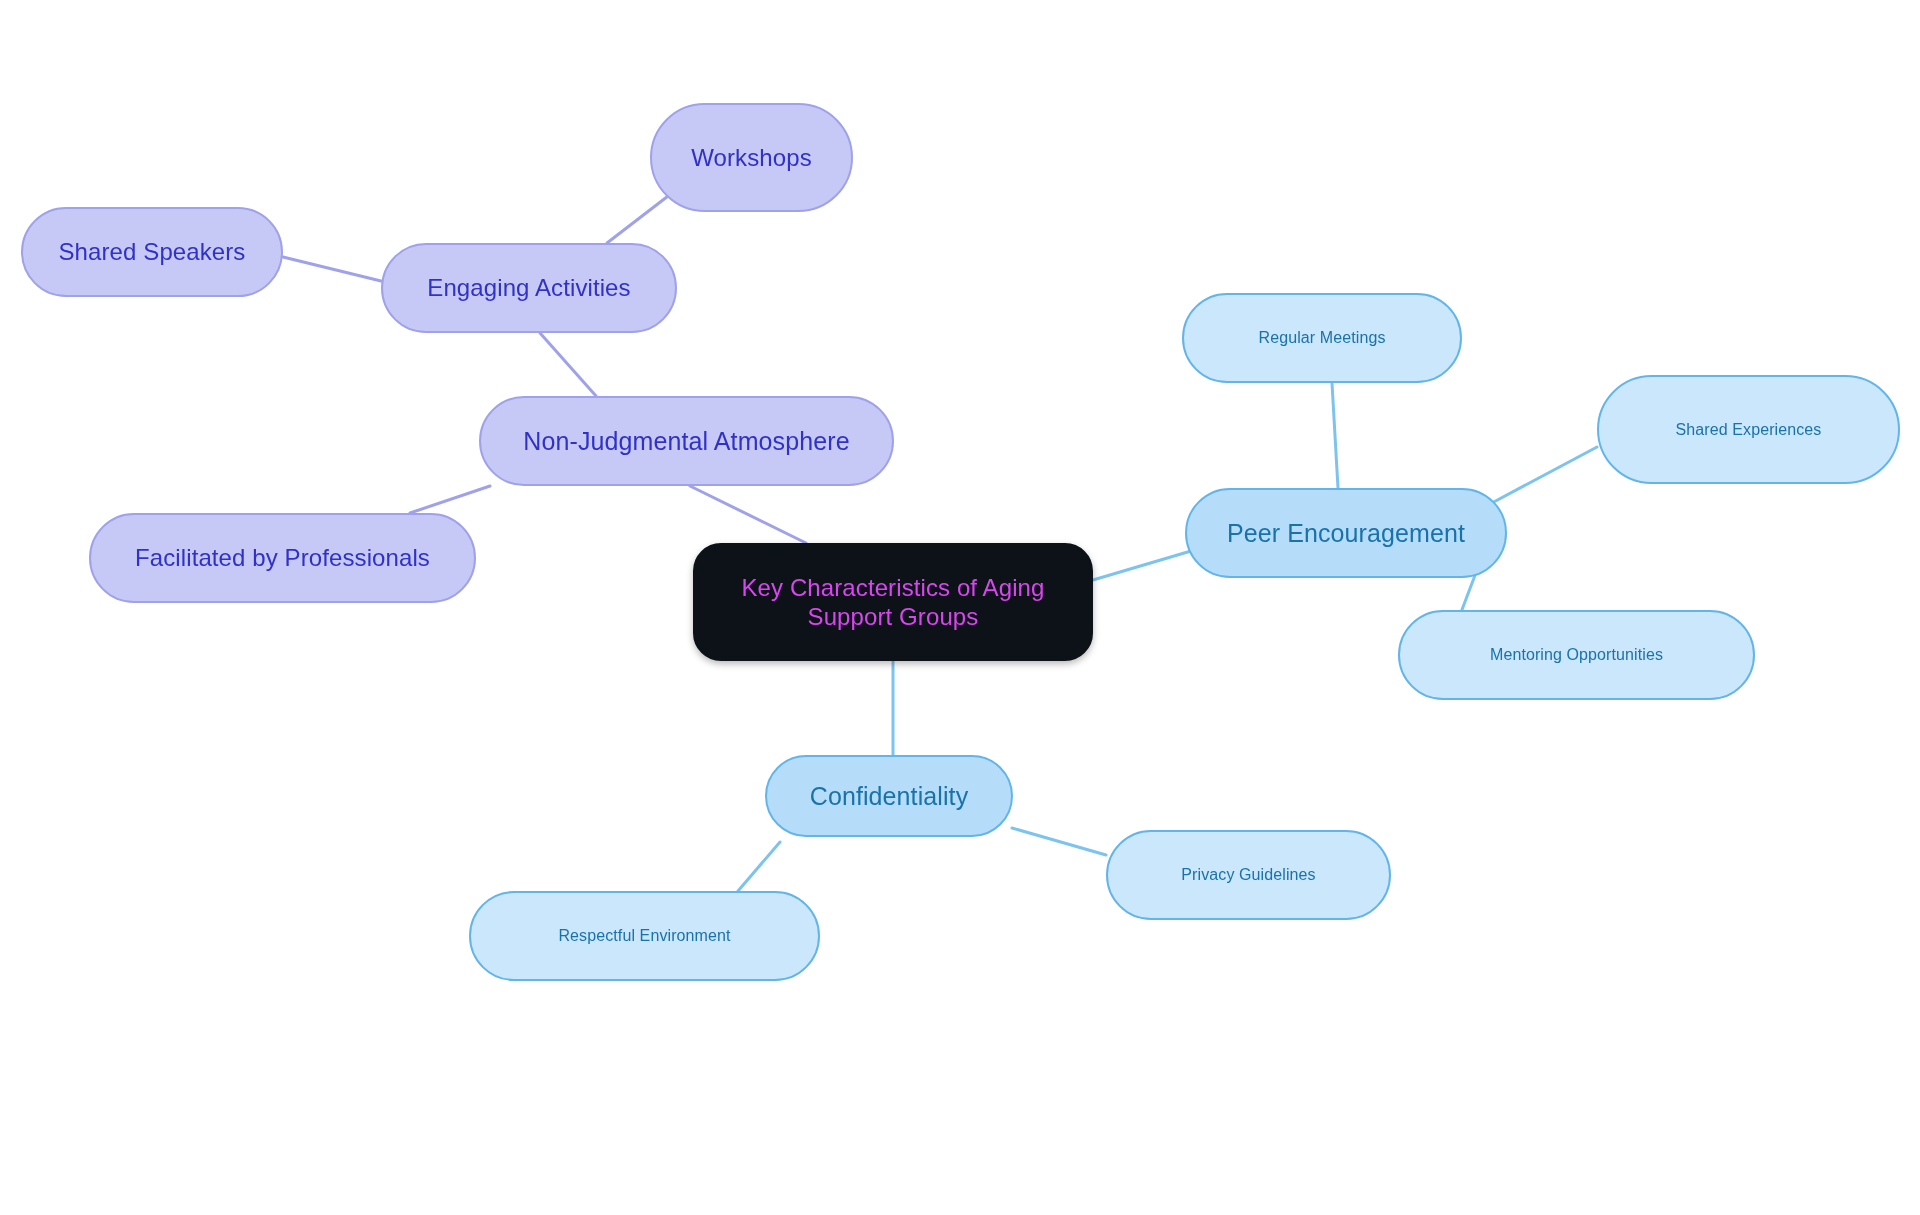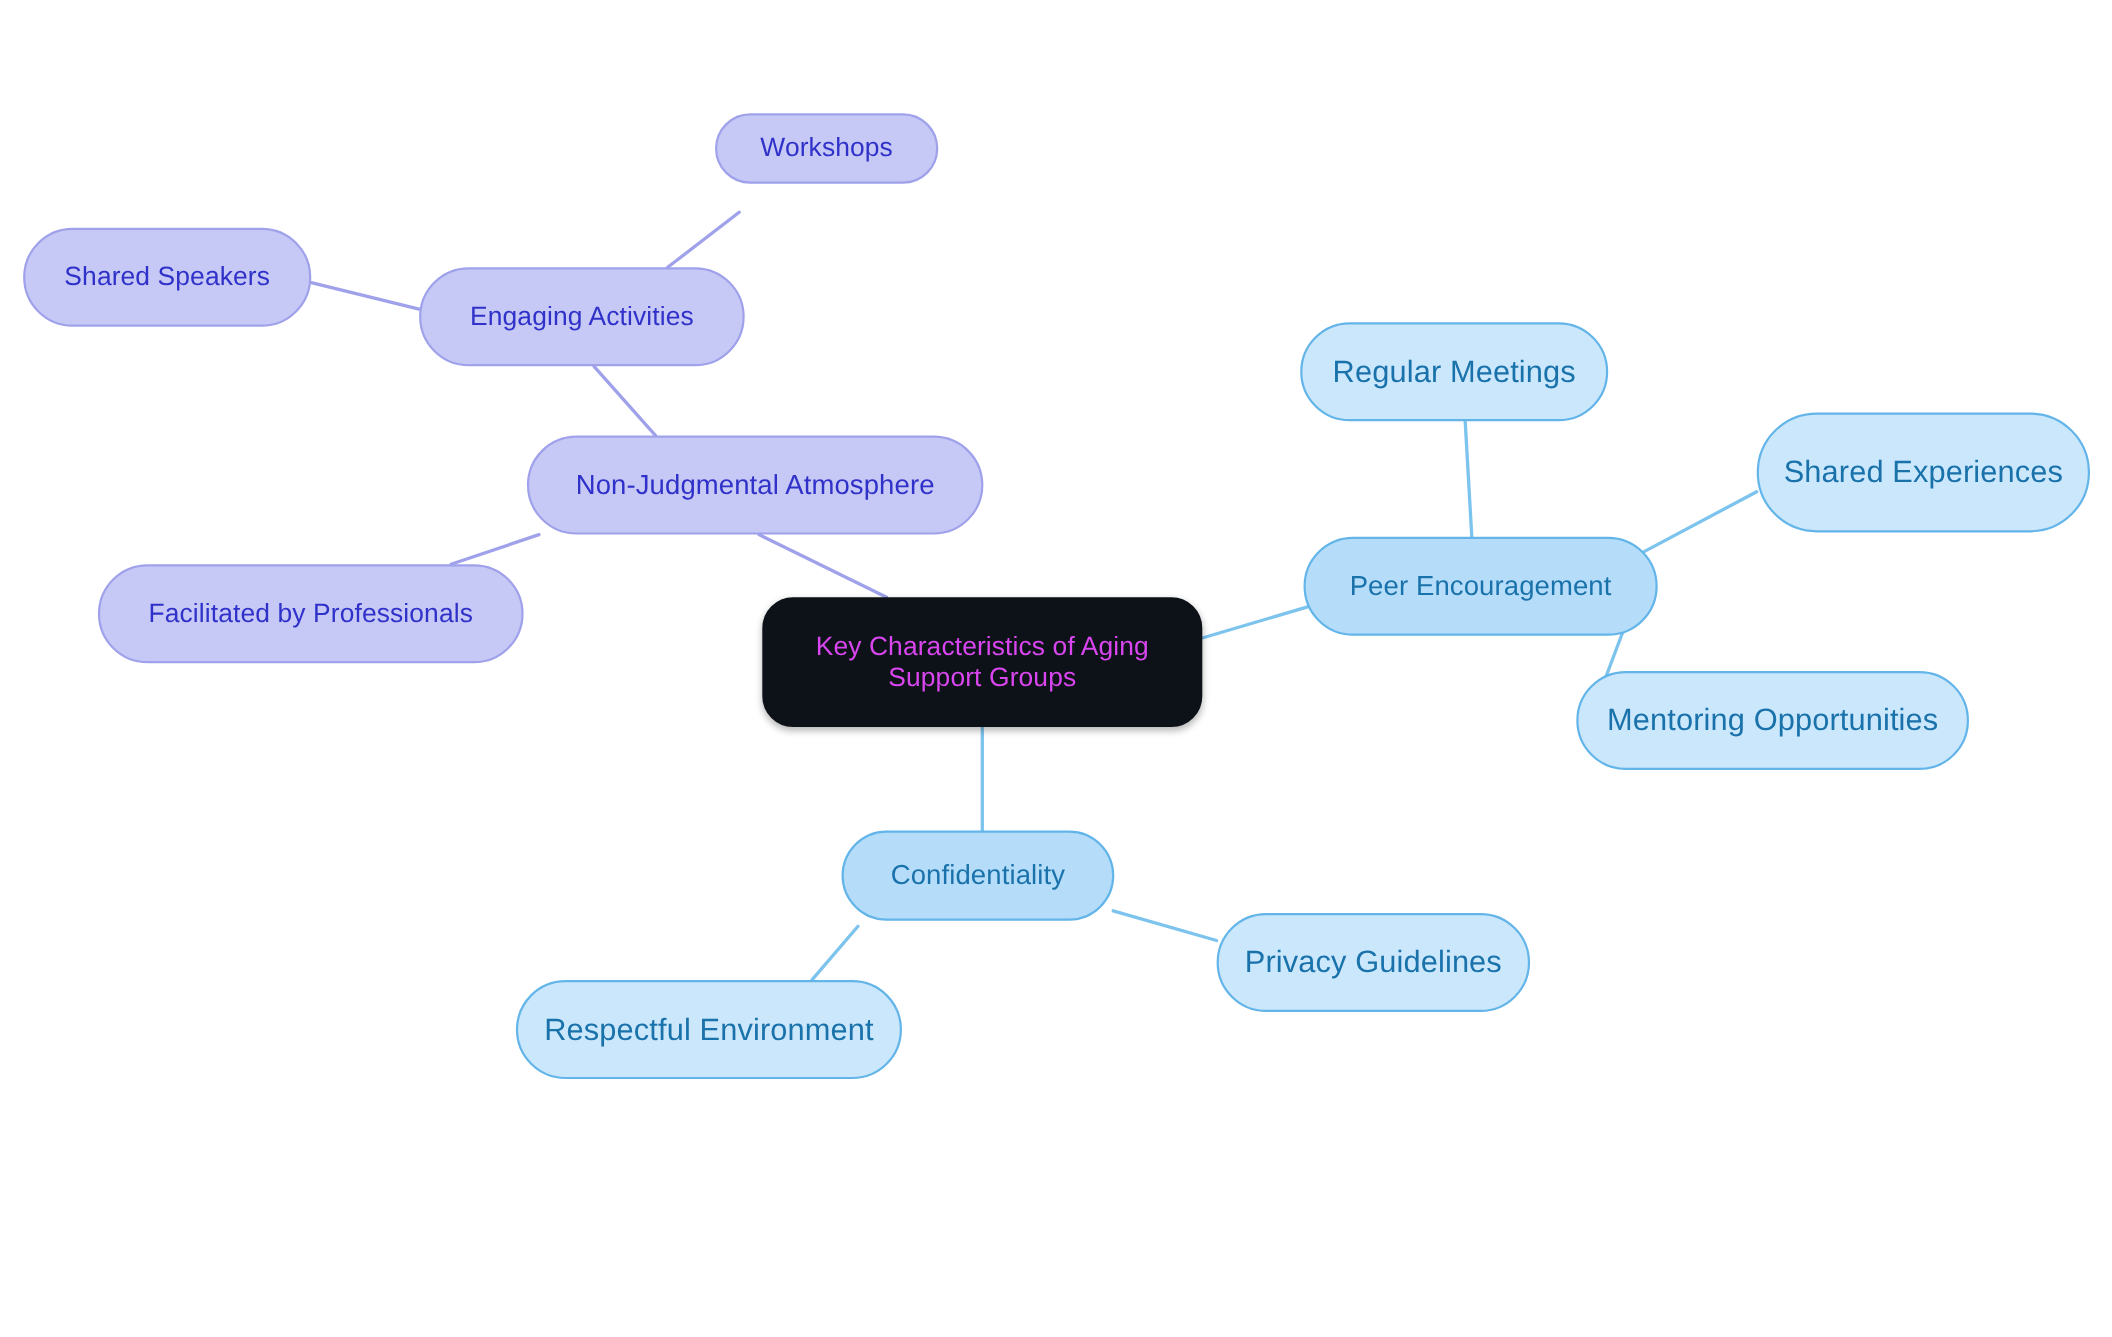--- a/index.html
+++ b/index.html
@@ -77,21 +77,21 @@
     color: #1a72ab;
   }
 
   .node-blue-branch {
     background: #b5ddf9;
     font-size: 25px;
   }
 
   .node-blue-leaf {
     background: #cbe7fc;
-    font-size: 28px;
+    font-size: 16px;
   }
 
   .node-label {
     display: block;
     white-space: pre-line;
   }
 
   
   #logo {
     position: absolute;
@@ -126,39 +126,39 @@
       <div class="node node-root" style="left: 693px; top: 543px; width: 400px; height: 118px;">
         <span class="node-label">Key Characteristics of Aging
 Support Groups</span>
       </div>
       <div class="node node-purple node-purple-branch" style="left: 479px; top: 396px; width: 415px; height: 90px;">
         <span class="node-label">Non-Judgmental Atmosphere</span>
       </div>
       <div class="node node-purple node-purple-leaf" style="left: 381px; top: 243px; width: 296px; height: 90px;">
         <span class="node-label">Engaging Activities</span>
       </div>
-      <div class="node node-purple node-purple-leaf" style="left: 650px; top: 103px; width: 203px; height: 64px;">
+      <div class="node node-purple node-purple-leaf" style="left: 650px; top: 103px; width: 203px; height: 109px;">
         <span class="node-label">Workshops</span>
       </div>
       <div class="node node-purple node-purple-leaf" style="left: 21px; top: 207px; width: 262px; height: 90px;">
         <span class="node-label">Shared Speakers</span>
       </div>
       <div class="node node-purple node-purple-leaf" style="left: 89px; top: 513px; width: 387px; height: 90px;">
         <span class="node-label">Facilitated by Professionals</span>
       </div>
       <div class="node node-blue node-blue-branch" style="left: 1185px; top: 488px; width: 322px; height: 90px;">
         <span class="node-label">Peer Encouragement</span>
       </div>
       <div class="node node-blue node-blue-leaf" style="left: 1182px; top: 293px; width: 280px; height: 90px;">
         <span class="node-label">Regular Meetings</span>
       </div>
       <div class="node node-blue node-blue-leaf" style="left: 1597px; top: 375px; width: 303px; height: 109px;">
         <span class="node-label">Shared Experiences</span>
       </div>
-      <div class="node node-blue node-blue-leaf" style="left: 1433px; top: 610px; width: 357px; height: 90px;">
+      <div class="node node-blue node-blue-leaf" style="left: 1398px; top: 610px; width: 357px; height: 90px;">
         <span class="node-label">Mentoring Opportunities</span>
       </div>
       <div class="node node-blue node-blue-branch" style="left: 765px; top: 755px; width: 248px; height: 82px;">
         <span class="node-label">Confidentiality</span>
       </div>
       <div class="node node-blue node-blue-leaf" style="left: 1106px; top: 830px; width: 285px; height: 90px;">
         <span class="node-label">Privacy Guidelines</span>
       </div>
       <div class="node node-blue node-blue-leaf" style="left: 469px; top: 891px; width: 351px; height: 90px;">
         <span class="node-label">Respectful Environment</span>

